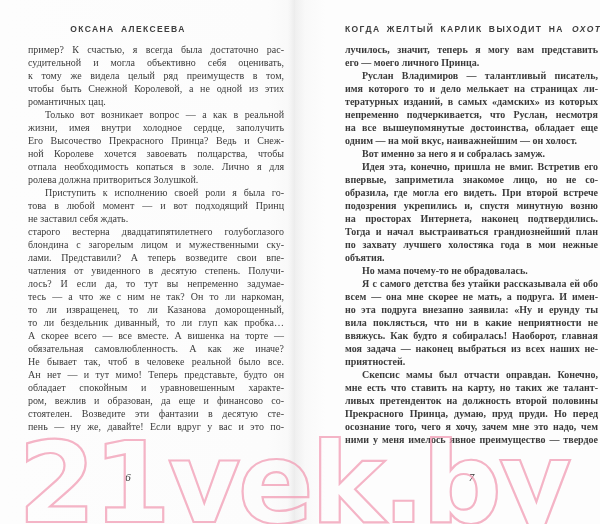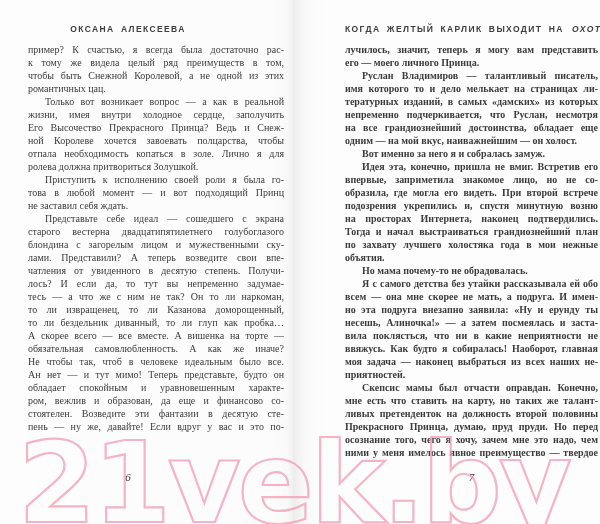--- a/index.html
+++ b/index.html
@@ -39,44 +39,44 @@
 </style>
 </head>
 <body>
 
 <div class="spread">
 
   <section class="page left">
     <div class="running-head">ОКСАНА АЛЕКСЕЕВА</div>
     <div class="textblock" id="left-lines">
         <div class="line">пример? К счастью, я всегда была достаточно рас-</div>
+        <div class="line">судительной и могла объективно себя оценивать,</div>
         <div class="line">к тому же видела целый ряд преимуществ в том,</div>
         <div class="line">чтобы быть Снежной Королевой, а не одной из этих</div>
         <div class="line pend">романтичных цац.</div>
         <div class="line indent">Только вот возникает вопрос — а как в реальной</div>
         <div class="line">жизни, имея внутри холодное сердце, заполучить</div>
         <div class="line">Его Высочество Прекрасного Принца? Ведь и Снеж-</div>
         <div class="line">ной Королеве хочется завоевать полцарства, чтобы</div>
         <div class="line">отпала необходимость копаться в золе. Лично я для</div>
         <div class="line pend">ролева должна притвориться Золушкой.</div>
         <div class="line indent">Приступить к исполнению своей роли я была го-</div>
         <div class="line">това в любой момент — и вот подходящий Принц</div>
         <div class="line pend">не заставил себя ждать.</div>
-        <div class="line indent">Представьте себе идеал — сошедшего с экрана</div>
         <div class="line">старого вестерна двадцатипятилетнего голубоглазого</div>
         <div class="line">блондина с загорелым лицом и мужественными ску-</div>
         <div class="line">лами. Представили? А теперь возведите свои впе-</div>
         <div class="line">чатления от увиденного в десятую степень. Получи-</div>
         <div class="line">лось? И если да, то тут вы непременно задумае-</div>
         <div class="line">тесь — а что же с ним не так? Он то ли наркоман,</div>
         <div class="line">то ли извращенец, то ли Казанова доморощенный,</div>
         <div class="line">то ли бездельник диванный, то ли глуп как пробка…</div>
         <div class="line">А скорее всего — все вместе. А вишенка на торте —</div>
         <div class="line">обязательная самовлюбленность. А как же иначе?</div>
-        <div class="line">Не чтобы так, чтоб в человеке идеальным было все.</div>
+        <div class="line">Не бывает так, чтоб в человеке реальной было все.</div>
         <div class="line">Ан нет — и тут мимо! Теперь представьте, будто он</div>
         <div class="line">обладает спокойным и уравновешенным характе-</div>
         <div class="line">ром, вежлив и образован, да еще и финансово со-</div>
         <div class="line">стоятелен. Возведите эти фантазии в десятую сте-</div>
         <div class="line">пень — ну же, давайте! Если вдруг у вас и это по-</div>
       </div>
     <div class="folio">6</div>
   </section>
 
   <div class="gutter"></div>
@@ -86,36 +86,35 @@
       <span>КОГДА ЖЕЛТЫЙ КАРЛИК ВЫХОДИТ НА</span>
       <span class="it">ОХОТУ</span>
     </div>
     <div class="textblock" id="right-lines">
         <div class="line">лучилось, значит, теперь я могу вам представить</div>
         <div class="line pend">его — моего личного Принца.</div>
         <div class="line indent">Руслан Владимиров — талантливый писатель,</div>
         <div class="line">имя которого то и дело мелькает на страницах ли-</div>
         <div class="line">тературных изданий, в самых «дамских» из которых</div>
         <div class="line">непременно подчеркивается, что Руслан, несмотря</div>
-        <div class="line">на все грандиознейший достоинства, обладает еще</div>
+        <div class="line">на все вышеупомянутые достоинства, обладает еще</div>
         <div class="line pend">одним — на мой вкус, наиважнейшим — он холост.</div>
         <div class="line indent pend">Вот именно за него я и собралась замуж.</div>
         <div class="line indent">Идея эта, конечно, пришла не вмиг. Встретив его</div>
         <div class="line">впервые, заприметила знакомое лицо, но не со-</div>
         <div class="line">образила, где могла его видеть. При второй встрече</div>
         <div class="line">подозрения укрепились и, спустя минутную возню</div>
         <div class="line">на просторах Интернета, наконец подтвердились.</div>
         <div class="line">Тогда и начал выстраиваться грандиознейший план</div>
         <div class="line">по захвату лучшего холостяка года в мои нежные</div>
         <div class="line pend">объятия.</div>
         <div class="line indent pend">Но мама почему-то не обрадовалась.</div>
         <div class="line indent">Я с самого детства без утайки рассказывала ей обо</div>
         <div class="line">всем — она мне скорее не мать, а подруга. И имен-</div>
         <div class="line">но эта подруга внезапно заявила: «Ну и ерунду ты</div>
-        <div class="line">несешь, Алиночка!» — а затем посмеялась и заста-</div>
         <div class="line">вила поклясться, что ни в какие неприятности не</div>
         <div class="line">ввяжусь. Как будто я собиралась! Наоборот, главная</div>
         <div class="line">моя задача — наконец выбраться из всех наших не-</div>
         <div class="line pend">приятностей.</div>
         <div class="line indent">Скепсис мамы был отчасти оправдан. Конечно,</div>
         <div class="line">мне есть что ставить на карту, но таких же талант-</div>
         <div class="line">ливых претенденток на должность второй половины</div>
         <div class="line">Прекрасного Принца, думаю, пруд пруди. Но перед</div>
         <div class="line">осознание того, чего я хочу, зачем мне это надо, чем</div>
         <div class="line">ними у меня имелось явное преимущество — твердое</div>

